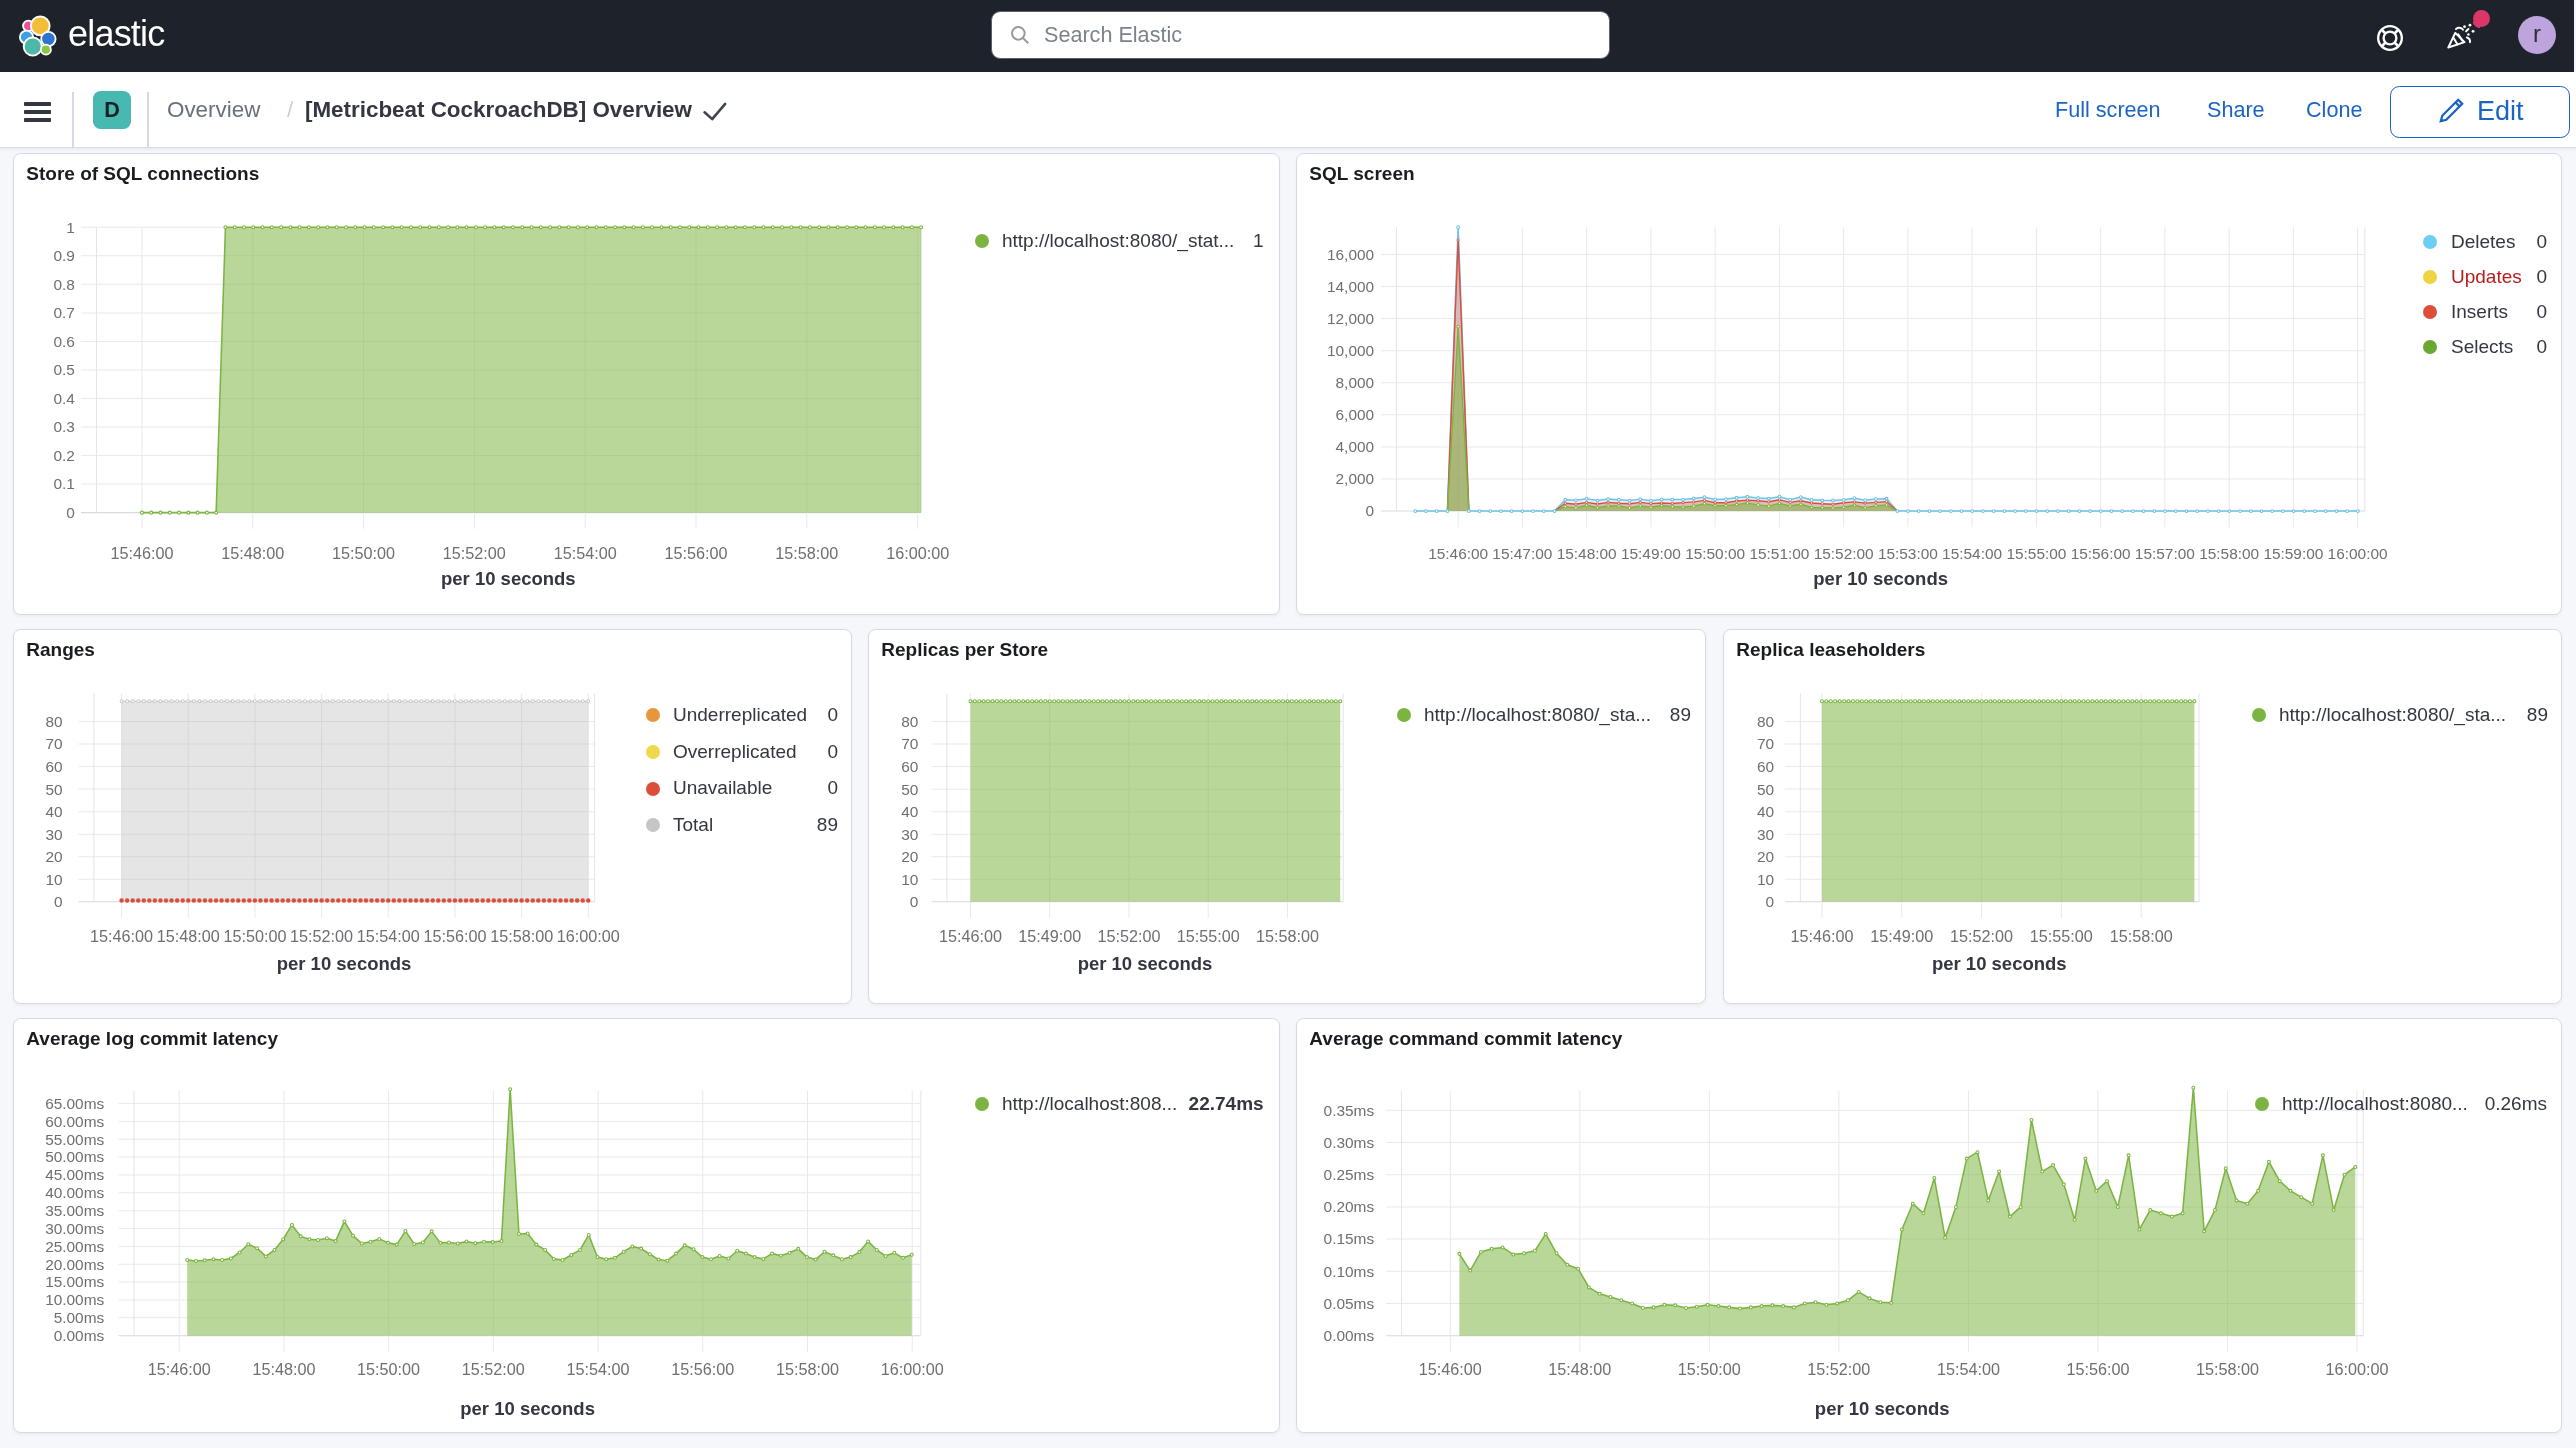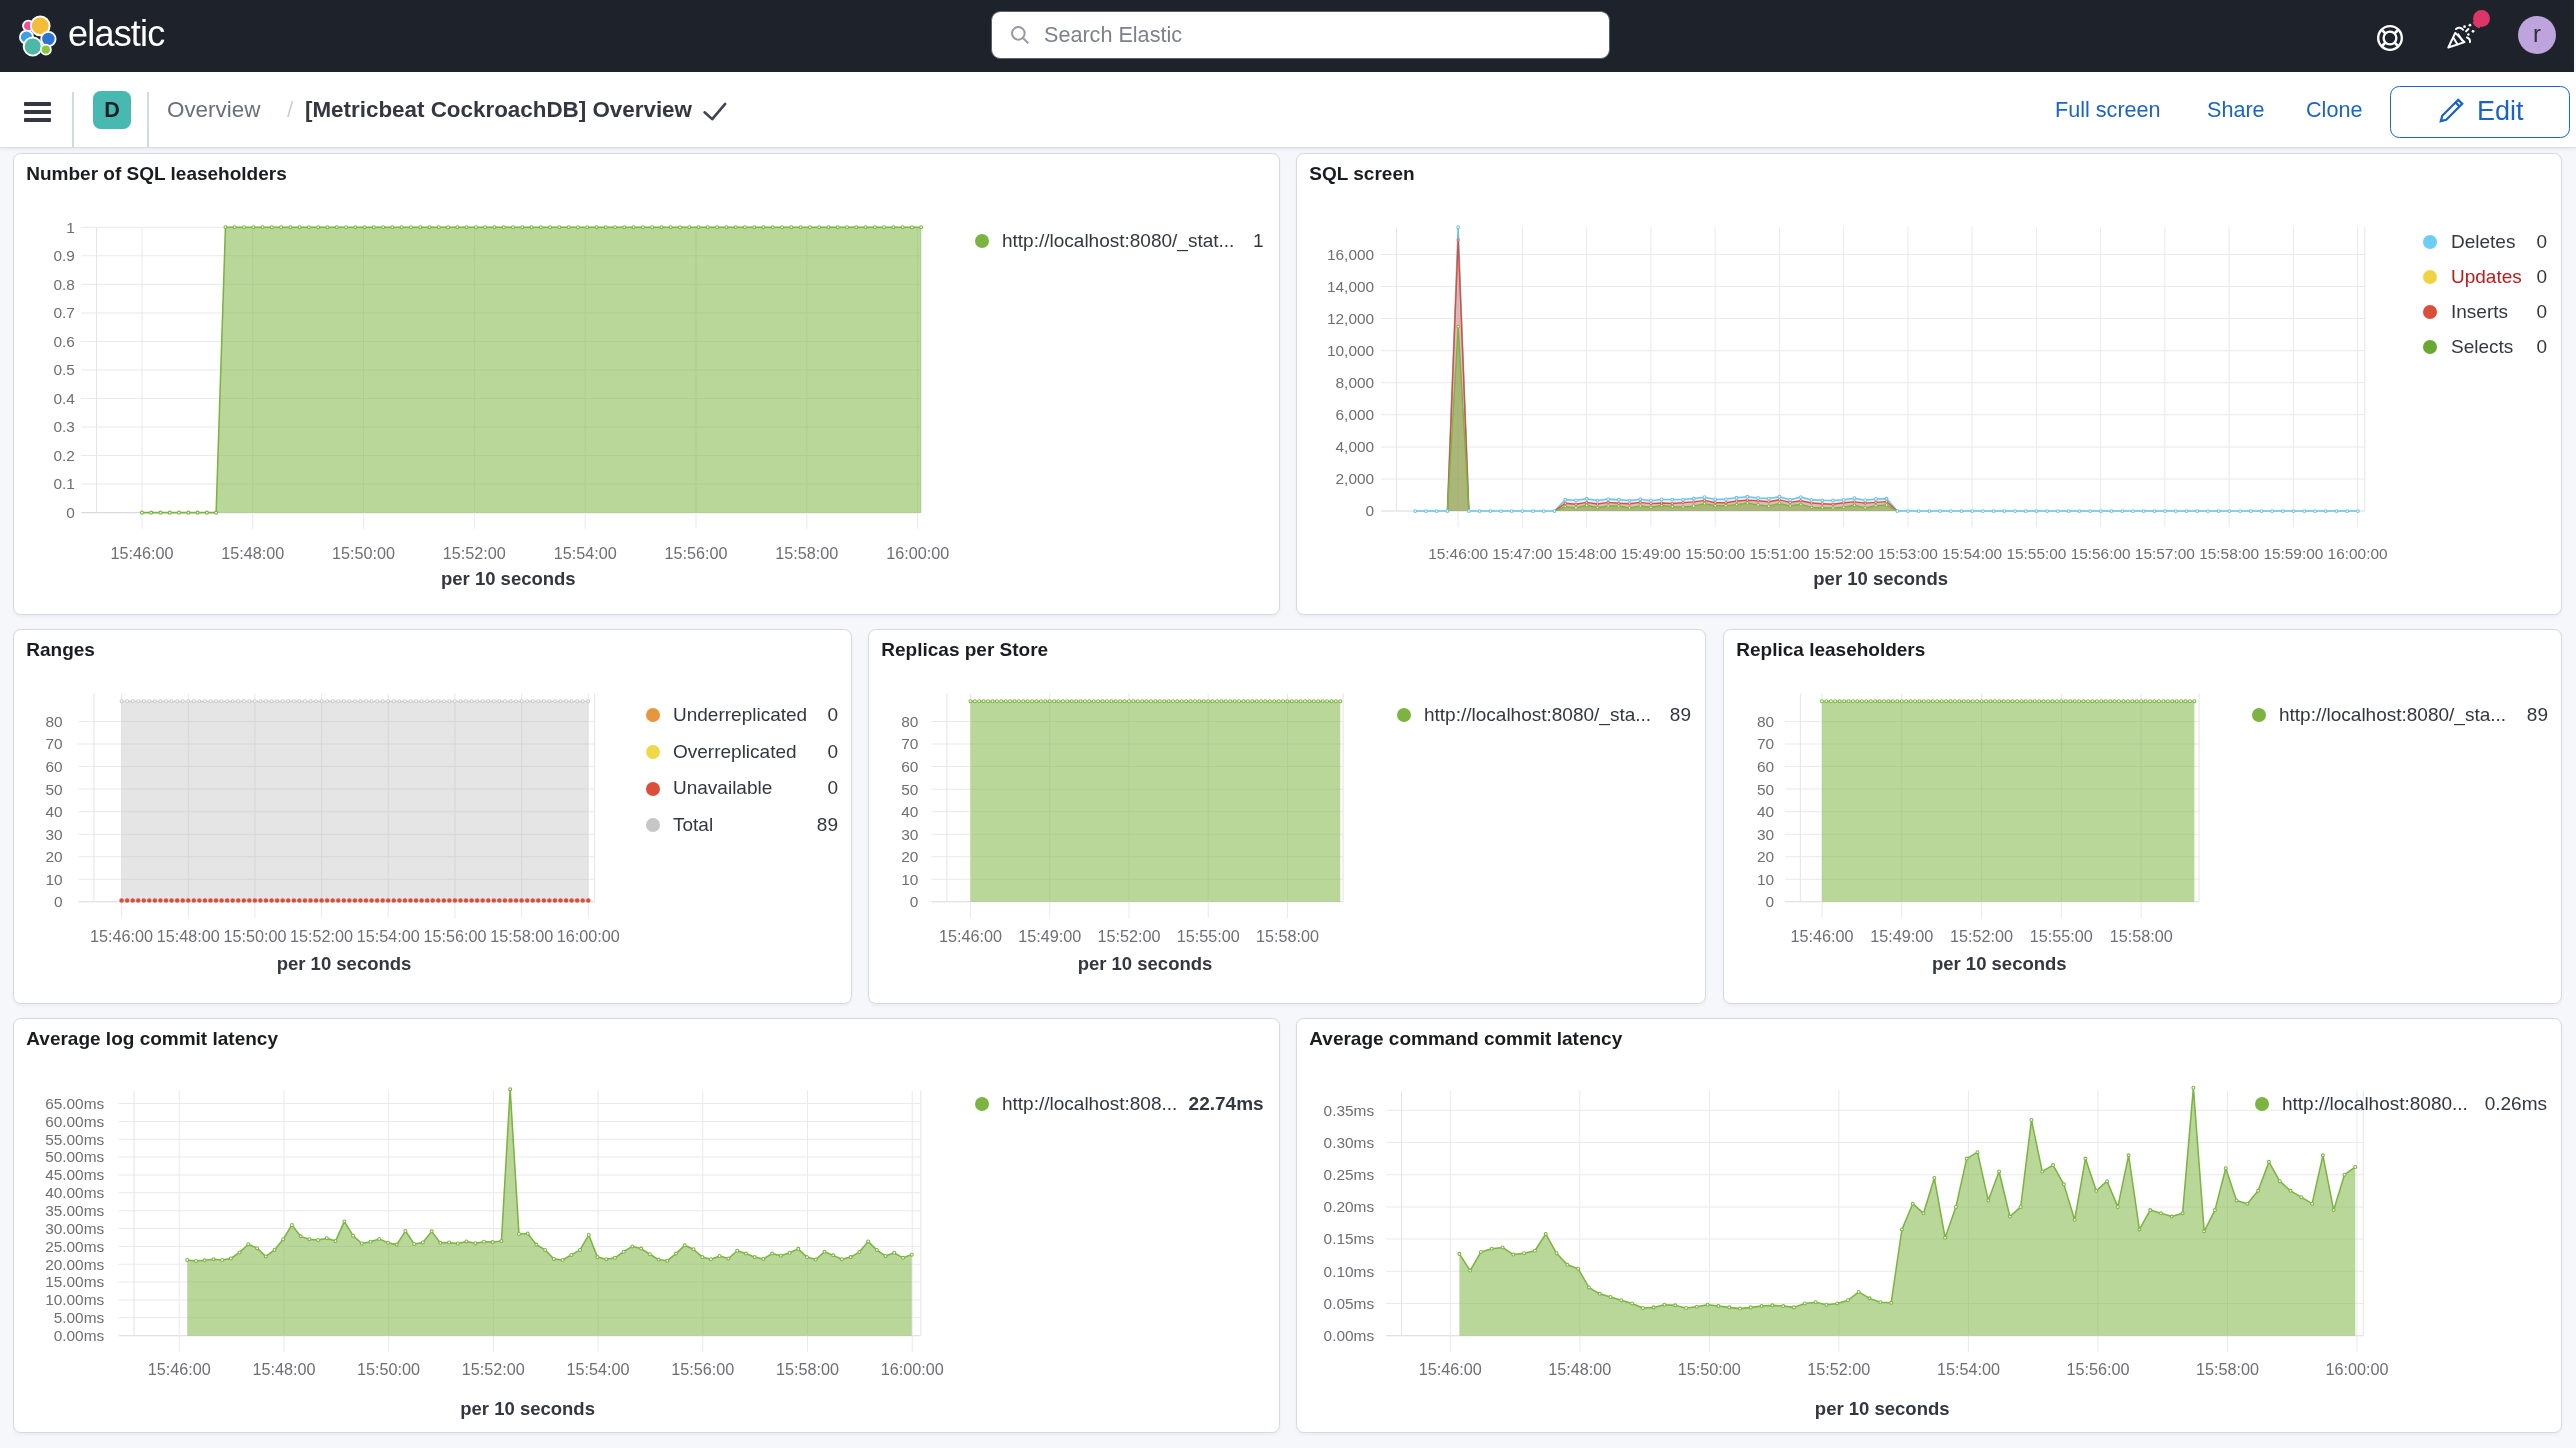--- a/index.html
+++ b/index.html
@@ -89,21 +89,21 @@
 </svg>
 <div class="alink" style="left:2055px">Full screen</div>
 <div class="alink" style="left:2207px">Share</div>
 <div class="alink" style="left:2306px">Clone</div>
 <div class="editbtn"><svg width="28" height="28" viewBox="0 0 16 16" style="vertical-align:-5.4px;margin-right:12.3px;">
 <path d="M12.1 1.6 L14.4 3.9 L5.3 13 L2.2 13.8 L3 10.7 Z M10.6 3.1 L12.9 5.4" fill="none" stroke="#1c64c4" stroke-width="1.3"></path>
 <path d="M2.9 11 L3 10.7 L12.1 1.6 L12.6 1.7 Z" fill="#1c64c4"></path>
 </svg>Edit</div>
 </div>
 <div class="panel" style="left:13px;top:153px;width:1267px;height:462px;">
-<div class="ptitle">Number of SQL leaseholders</div>
+<div class="ptitle">Store of SQL connections</div>
 <svg width="1267" height="462" viewBox="0 0 1643 599" style="position:absolute;left:0;top:0;" xmlns="http://www.w3.org/2000/svg" font-family="'Liberation Sans', sans-serif">
       <line x1="87" y1="465" x2="1176" y2="465" stroke="#d9d9de" stroke-width="1.3"></line>
 <line x1="87" y1="428" x2="1176" y2="428" stroke="#e9e9ee" stroke-width="1.3"></line>
 <line x1="87" y1="391" x2="1176" y2="391" stroke="#e9e9ee" stroke-width="1.3"></line>
 <line x1="87" y1="354" x2="1176" y2="354" stroke="#e9e9ee" stroke-width="1.3"></line>
 <line x1="87" y1="317" x2="1176" y2="317" stroke="#e9e9ee" stroke-width="1.3"></line>
 <line x1="87" y1="280" x2="1176" y2="280" stroke="#e9e9ee" stroke-width="1.3"></line>
 <line x1="87" y1="243" x2="1176" y2="243" stroke="#e9e9ee" stroke-width="1.3"></line>
 <line x1="87" y1="206" x2="1176" y2="206" stroke="#e9e9ee" stroke-width="1.3"></line>
 <line x1="87" y1="169" x2="1176" y2="169" stroke="#e9e9ee" stroke-width="1.3"></line>

